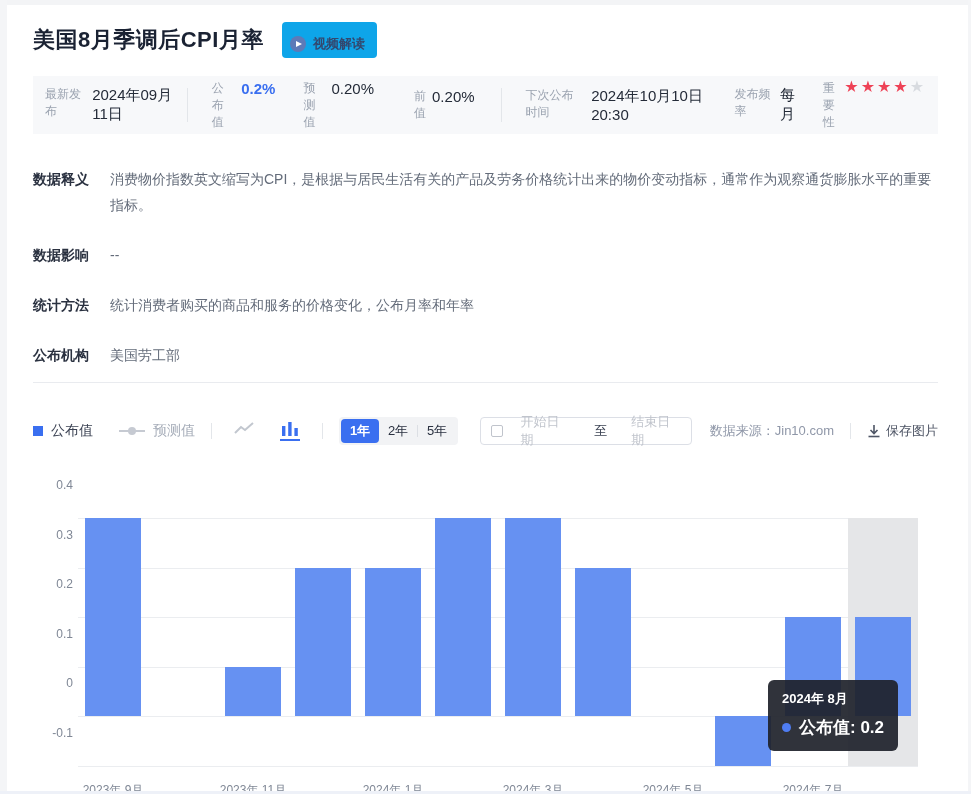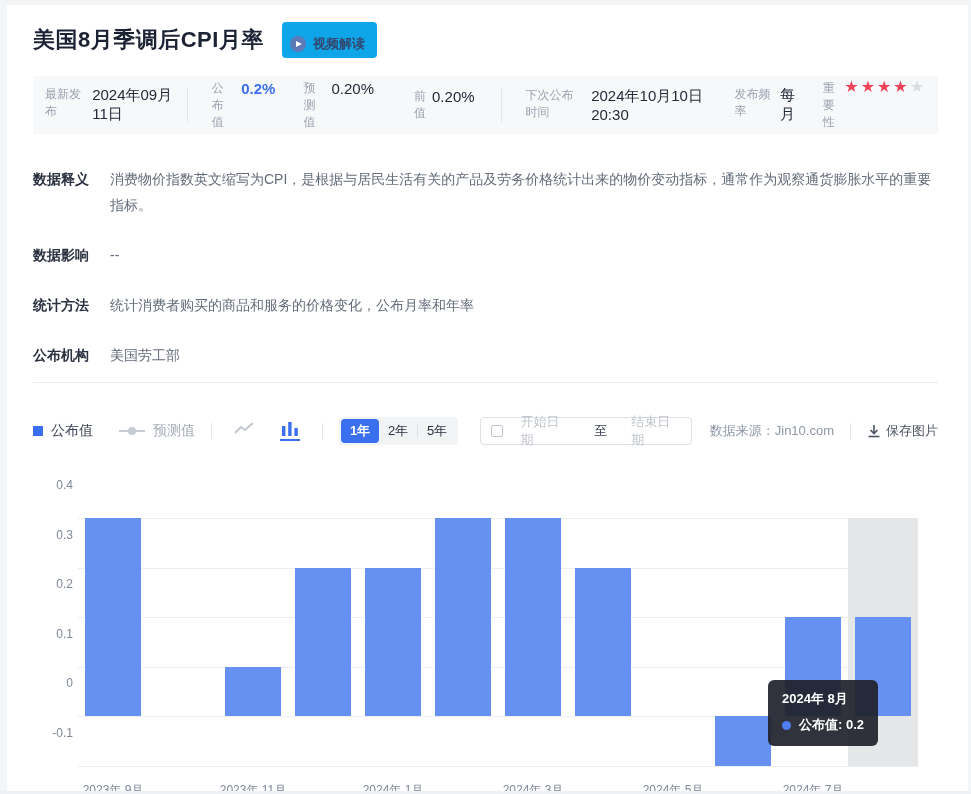--- a/index.html
+++ b/index.html
@@ -74,21 +74,21 @@
   .plot { position:absolute; left:45px; top:0; width:840px; height:248px;margin-top:33px; }
   .gridline { position:absolute; left:0; width:100%; height:1px; background:#ebedf0; z-index:0;}
   .hl-band { position:absolute; top:0; height:248px; background:#e5e6e8; z-index:1;}
   .bar { position:absolute; background:#6691f2; z-index:2;}
   .xlab { position:absolute; top:264px; transform:translateX(-50%); font-size:12px; color:#7f8795; white-space:nowrap;}
   .tooltip { position:absolute; left:690px; top:162px; z-index:10; background:rgba(30,34,42,0.92);
     border-radius:6px; padding:10px 14px 12px 14px; color:#fff; min-width:100px;}
   .tt-title { font-size:13px; font-weight:bold; white-space:nowrap;}
   .tt-row { margin-top:8px; display:flex; align-items:center; gap:8px; white-space:nowrap;}
   .tt-dot { width:9px; height:9px; border-radius:50%; background:#4f7df2;}
-  .tt-val { font-size:13px; font-weight:bold;}
+  .tt-val { font-size:17px; font-weight:bold;}
 </style>
 </head>
 <body>
 
 <div class="edge-top"></div>
 <div class="edge-left"></div>
 <div class="edge-right"></div>
 <div class="edge-bottom"></div>
 
 <div class="content">

